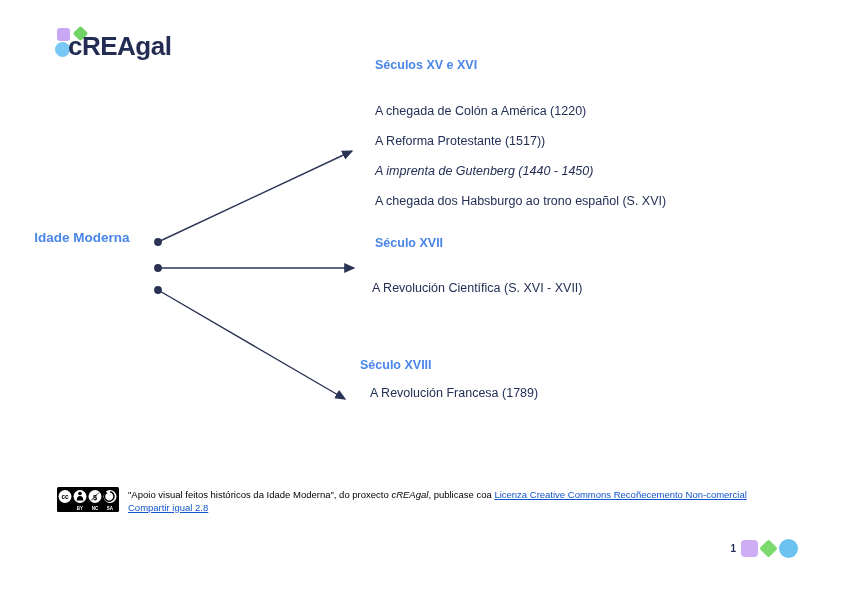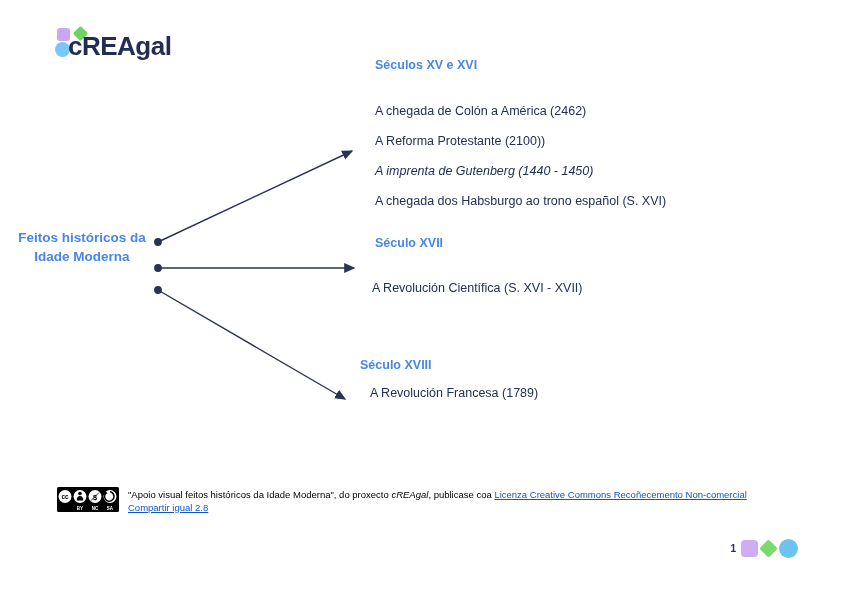--- a/index.html
+++ b/index.html
@@ -66,27 +66,26 @@
       <circle cx="158" cy="242" r="3.2"></circle>
       <circle cx="158" cy="268" r="3.2"></circle>
       <circle cx="158" cy="290" r="3.2"></circle>
       <line x1="158" y1="242" x2="352" y2="151" marker-end="url(#ah)"></line>
       <line x1="158" y1="268" x2="354" y2="268" marker-end="url(#ah)"></line>
       <line x1="158" y1="290" x2="345" y2="399" marker-end="url(#ah)"></line>
     </g>
   </svg>
 
   <div class="root-node">
-    <div>Feitos históricos da</div>
     <div>Idade Moderna</div>
   </div>
 
   <div class="sec-title" style="left:375px;top:58px;width:290px;">Séculos XV e XVI</div>
-  <div class="sec-item" style="left:375px;top:104px;">A chegada de Colón a América (2462)</div>
-  <div class="sec-item" style="left:375px;top:134px;">A Reforma Protestante (2100))</div>
+  <div class="sec-item" style="left:375px;top:104px;">A chegada de Colón a América (1220)</div>
+  <div class="sec-item" style="left:375px;top:134px;">A Reforma Protestante (1517))</div>
   <div class="sec-item" style="left:375px;top:164px;font-style:italic;">A imprenta de Gutenberg (1440 - 1450)</div>
   <div class="sec-item" style="left:375px;top:194px;">A chegada dos Habsburgo ao trono español (S. XVI)</div>
 
   <div class="sec-title" style="left:375px;top:236px;width:275px;">Século XVII</div>
   <div class="sec-item" style="left:372px;top:281px;">A Revolución Científica (S. XVI - XVII)</div>
 
   <div class="sec-title" style="left:360px;top:358px;width:280px;">Século XVIII</div>
   <div class="sec-item" style="left:370px;top:386px;">A Revolución Francesa (1789)</div>
 
   <svg class="cc-badge" viewBox="0 0 124 50">

